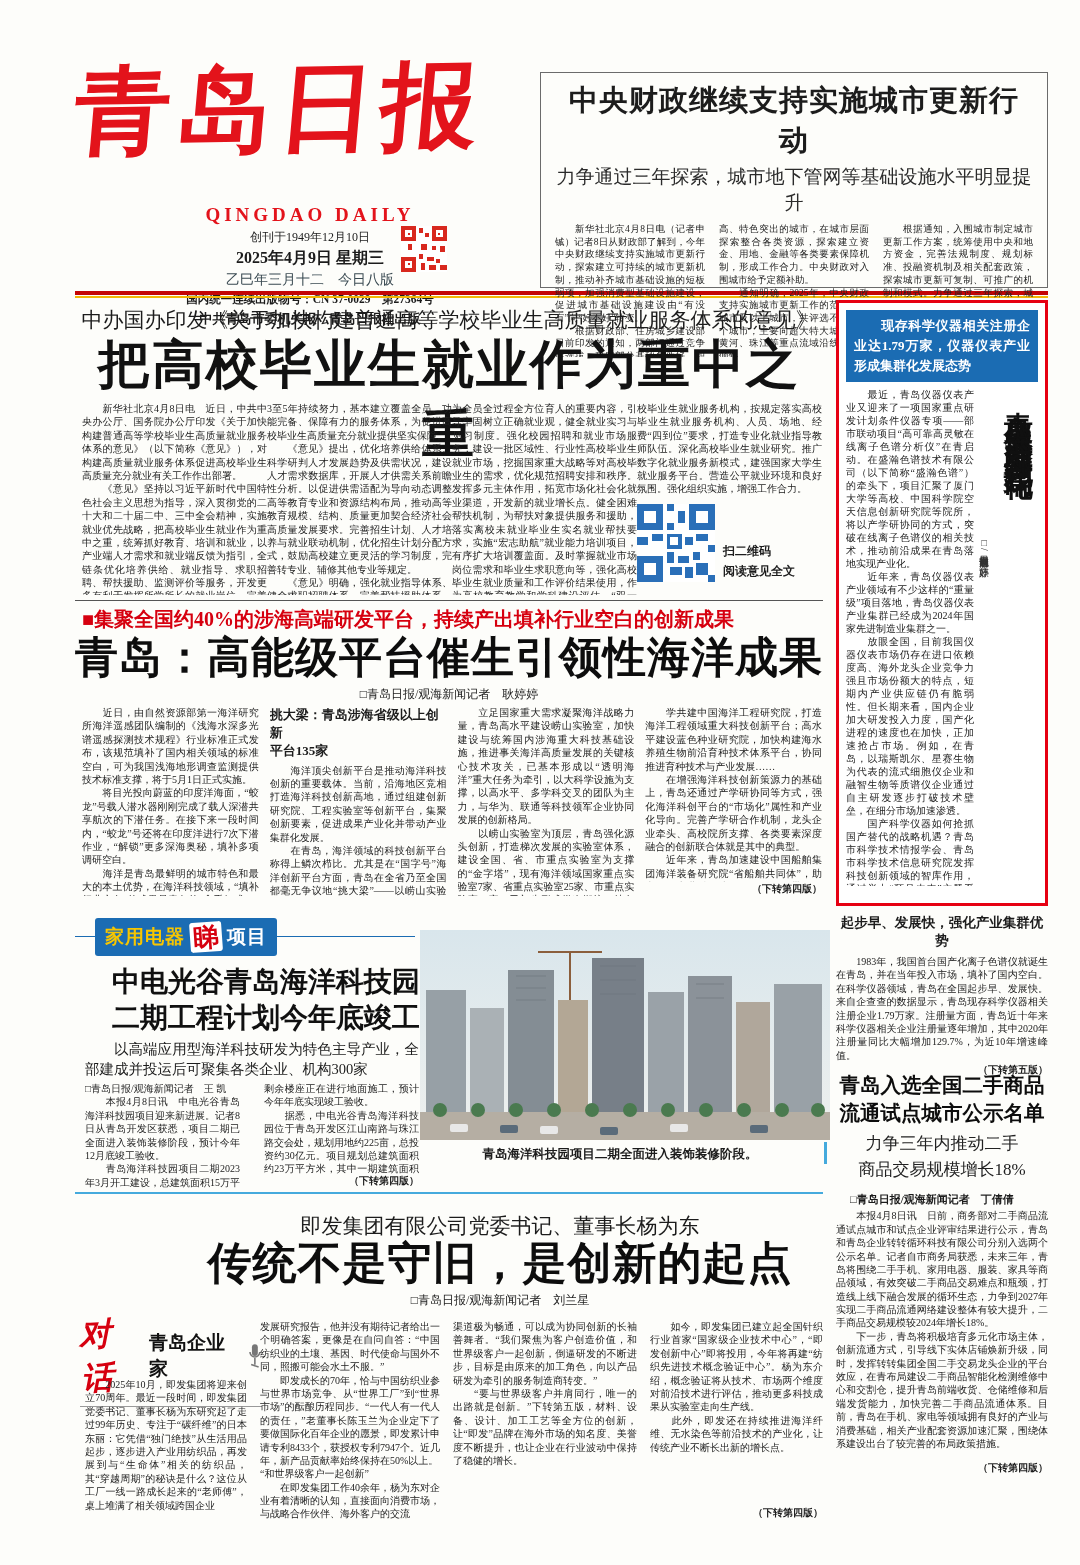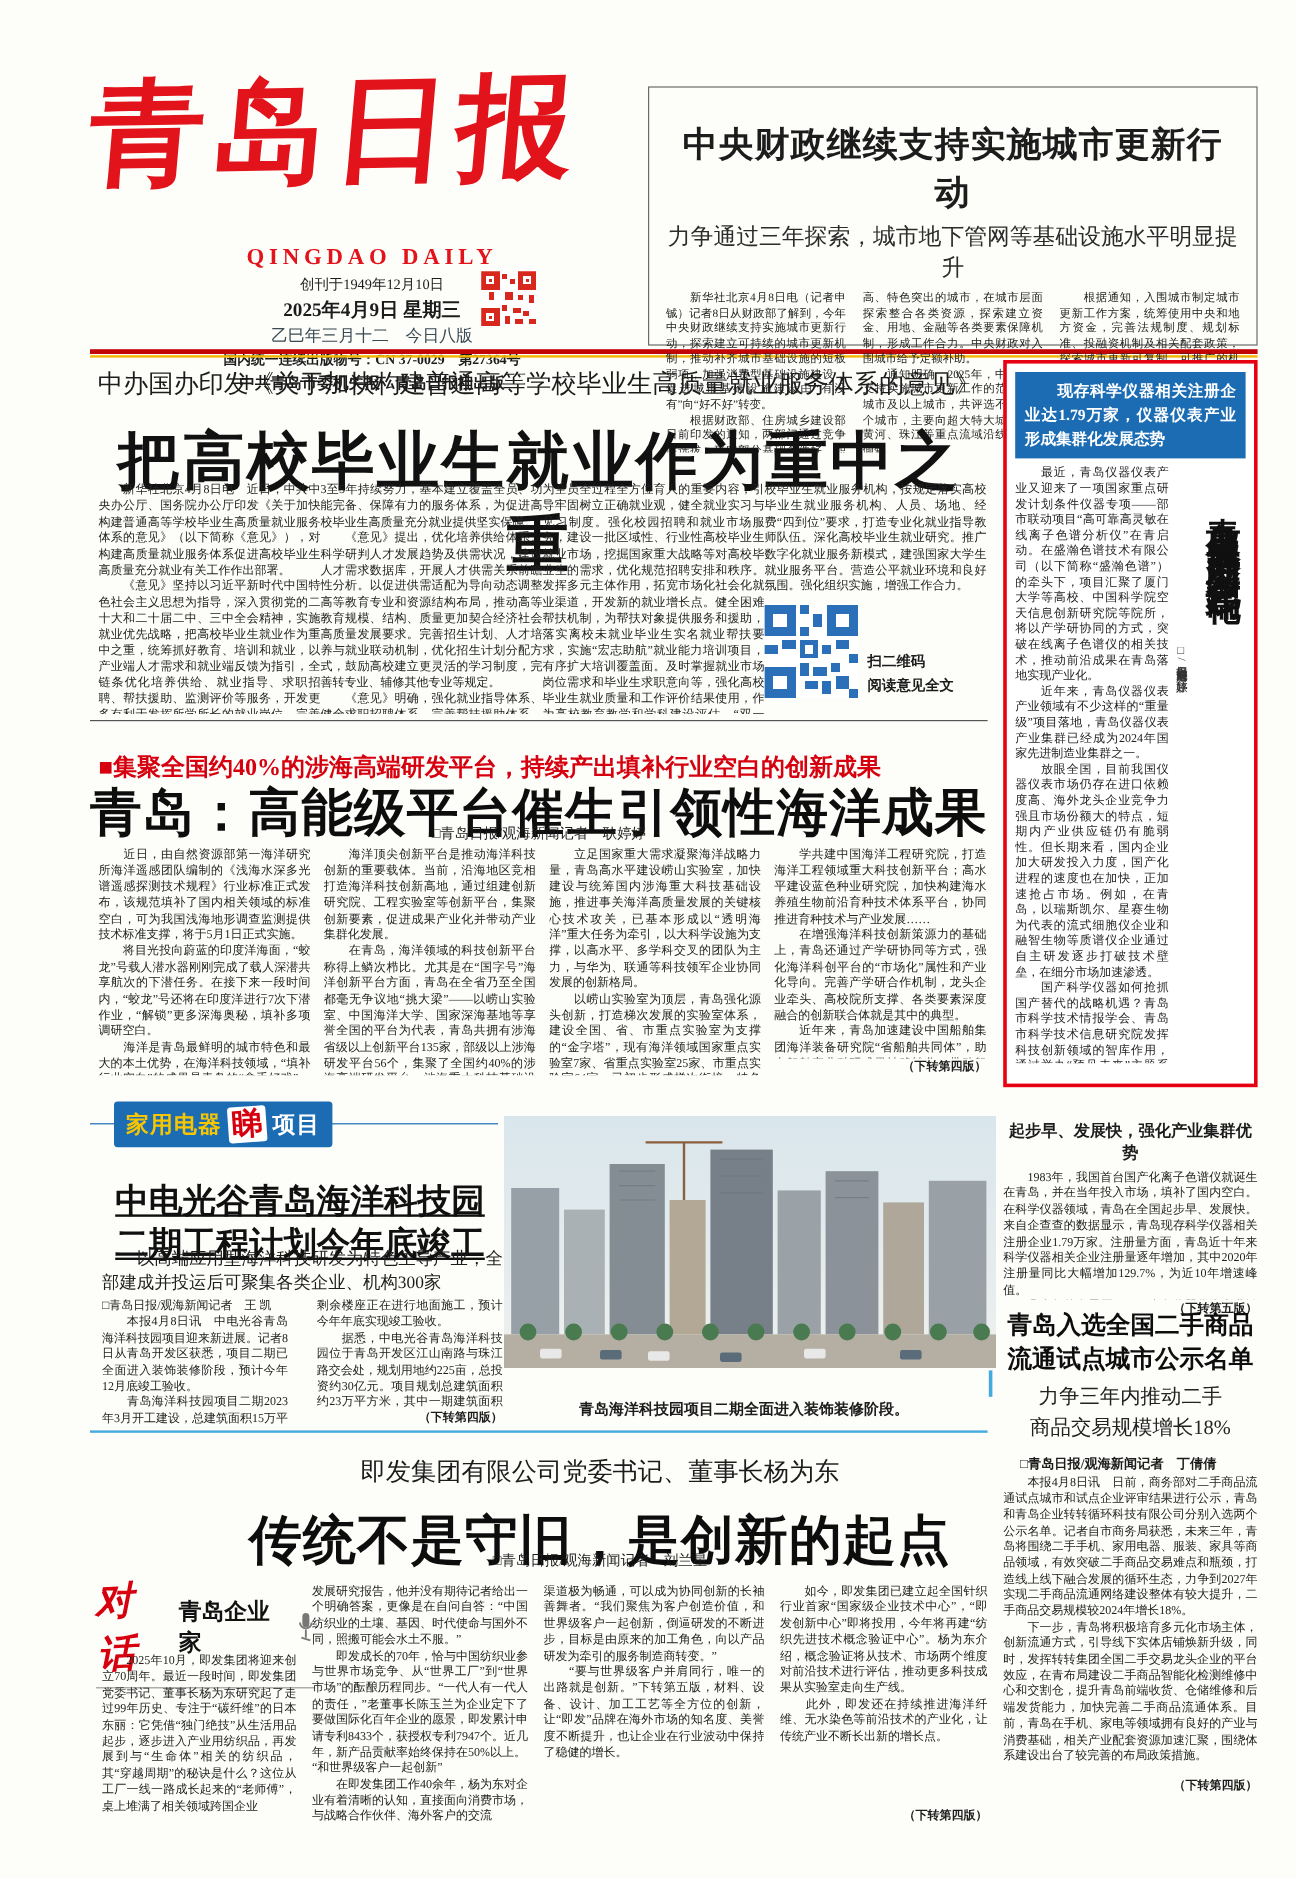--- a/index.html
+++ b/index.html
@@ -9,21 +9,21 @@
     background:#fdfdfa; color:#1c1c1c; overflow:hidden;
     font-family:"Liberation Serif","DejaVu Serif",serif;
   }
   .abs { position:absolute; }
   .bodytext {
     font-size:10px; line-height:1.34; text-align:justify;
     white-space:pre-line; overflow:hidden; color:#222;
   }
   .center { text-align:center; }
   .jump { font-weight:bold; text-align:right; font-size:10px; }
-  .serifbold { font-weight:bold; font-family:"Liberation Serif","DejaVu Serif",serif;margin-top:20px; }
+  .serifbold { font-weight:bold; font-family:"Liberation Serif","DejaVu Serif",serif; }
   .cols { display:flex; }
   .rule-red { border-top:4px solid #c40505; border-bottom:2px solid #f2b705; height:7px; }
   .boxed { border:1px solid #6b6b6b; }
   .vert { writing-mode:vertical-rl; }
   .qr { display:block; }
 </style>
 </head>
 <body>
 
 <div id="page">
@@ -154,41 +154,43 @@
 
   <div class="abs" style="left:75px;top:600px;width:748px;border-top:1px solid #555;"></div>
   <div class="abs serifbold" style="left:82px;top:606px;width:740px;font-size:20px;color:#d6000f;">■集聚全国约40%的涉海高端研发平台，持续产出填补行业空白的创新成果</div>
   <div class="abs center serifbold" style="left:75px;top:629px;width:748px;font-size:43px;letter-spacing:1px;color:#0d0d0d;">青岛：高能级平台催生引领性海洋成果</div>
   <div class="abs center" style="left:75px;top:686px;width:748px;font-size:12px;">□青岛日报/观海新闻记者　耿婷婷</div>
   <div class="abs cols" style="left:82px;top:706px;width:740px;height:190px;gap:11px;">
     <div class="bodytext" style="flex:1;">　　近日，由自然资源部第一海洋研究所海洋遥感团队编制的《浅海水深多光谱遥感探测技术规程》行业标准正式发布，该规范填补了国内相关领域的标准空白，可为我国浅海地形调查监测提供技术标准支撑，将于5月1日正式实施。
 　　将目光投向蔚蓝的印度洋海面，“蛟龙”号载人潜水器刚刚完成了载人深潜共享航次的下潜任务。在接下来一段时间内，“蛟龙”号还将在印度洋进行7次下潜作业，“解锁”更多深海奥秘，填补多项调研空白。
 　　海洋是青岛最鲜明的城市特色和最大的本土优势，在海洋科技领域，“填补行业空白”的成果是青岛的“拿手好戏”。而这些成果的诞生，离不开高能级海洋科技创新平台的托举。近年来，青岛锚定打造引领型现代海洋城市的目标，加快布局高能级创新平台建设，以平台汇人才、产成果、促转化，一个具有全球影响力的海洋科技创新高地正加速崛起。</div>
     <div style="flex:1;overflow:hidden;">
+      <div class="serifbold" style="font-size:13px;white-space:pre-line;line-height:1.4;margin-bottom:3px;">挑大梁：青岛涉海省级以上创新
+平台135家</div>
       <div class="bodytext">　　海洋顶尖创新平台是推动海洋科技创新的重要载体。当前，沿海地区竞相打造海洋科技创新高地，通过组建创新研究院、工程实验室等创新平台，集聚创新要素，促进成果产业化并带动产业集群化发展。
 　　在青岛，海洋领域的科技创新平台称得上鳞次栉比。尤其是在“国字号”海洋创新平台方面，青岛在全省乃至全国都毫无争议地“挑大梁”——以崂山实验室、中国海洋大学、国家深海基地等享誉全国的平台为代表，青岛共拥有涉海省级以上创新平台135家，部级以上涉海研发平台56个，集聚了全国约40%的涉海高端研发平台，涉海重大科技基础设施10个。它们是青岛作为海洋城市繁荣强大的标志，更是未</div>
     </div>
     <div class="bodytext" style="flex:1;">　　立足国家重大需求凝聚海洋战略力量，青岛高水平建设崂山实验室，加快建设与统筹国内涉海重大科技基础设施，推进事关海洋高质量发展的关键核心技术攻关，已基本形成以“透明海洋”重大任务为牵引，以大科学设施为支撑，以高水平、多学科交叉的团队为主力，与华为、联通等科技领军企业协同发展的创新格局。
 　　以崂山实验室为顶层，青岛强化源头创新，打造梯次发展的实验室体系，建设全国、省、市重点实验室为支撑的“金字塔”，现有海洋领域国家重点实验室7家、省重点实验室25家、市重点实验室64家，已初步形成梯次衔接、特色鲜明的海洋领域实验室矩阵。
 　　集聚效应之下，更多的高能级海洋创新平台在青岛驻扎：规划古镇口海洋科教创新区，哈工程青岛创新基地等6所高校院所已建成启用；加快推进中科院海洋大科学中心建设；引进中国气象局青岛海洋气象研究院，建设国家</div>
     <div style="flex:1;overflow:hidden;">
       <div class="bodytext" style="height:176px;">　　学共建中国海洋工程研究院，打造海洋工程领域重大科技创新平台；高水平建设蓝色种业研究院，加快构建海水养殖生物前沿育种技术体系平台，协同推进育种技术与产业发展……
 　　在增强海洋科技创新策源力的基础上，青岛还通过产学研协同等方式，强化海洋科创平台的“市场化”属性和产业化导向。完善产学研合作机制，龙头企业牵头、高校院所支撑、各类要素深度融合的创新联合体就是其中的典型。
 　　近年来，青岛加速建设中国船舶集团海洋装备研究院“省船舶共同体”，助力船舶产业科研成果转移转化，带动船舶产业链迈向高端，拉动造船产业集群加速崛起；引入山东海洋集团重组“省海洋共同体”，累计吸纳成员单位超100家，培育海洋科技企业30多家，全年研发投入超1.4亿元，突破产业共性、前沿技术30多项；推动市海洋监测装备共同体加快建设，培育多家涉海企业，实现社会融资超亿元……这些“共同体”建设，</div>
       <div class="jump">（下转第四版）</div>
     </div>
   </div>
 
   <div class="abs" style="left:75px;top:936px;width:340px;border-top:1px solid #1b6cb3;"></div>
   <div class="abs" style="left:95px;top:918px;display:flex;align-items:center;height:38px;background:#1b6cb3;padding:0 10px;border-radius:3px;">
     <span style="color:#f7c600;font-weight:bold;font-size:19px;letter-spacing:1px;">家用电器</span>
     <span style="display:inline-block;background:#fff;color:#d6000f;font-weight:bold;font-size:26px;line-height:30px;width:32px;text-align:center;margin:0 5px;border-radius:3px;transform:rotate(-4deg);font-family:'DejaVu Serif',serif;">睇</span>
     <span style="color:#fff;font-weight:bold;font-size:19px;letter-spacing:1px;">项目</span>
   </div>
-  <div class="abs center serifbold" style="left:85px;top:964px;width:330px;font-size:28px;line-height:1.3;white-space:pre-line;color:#101010;text-decoration:underline;">中电光谷青岛海洋科技园
+  <div class="abs center serifbold" style="left:101px;top:964px;width:330px;font-size:28px;line-height:1.3;white-space:pre-line;color:#101010;">中电光谷青岛海洋科技园
 二期工程计划今年底竣工</div>
   <div class="abs" style="left:85px;top:1040px;width:334px;font-size:14.5px;line-height:1.35;text-align:justify;white-space:pre-line;">　　以高端应用型海洋科技研发为特色主导产业，全部建成并投运后可聚集各类企业、机构300家</div>
   <div class="abs cols" style="left:85px;top:1082px;width:334px;height:106px;gap:12px;">
     <div class="bodytext" style="flex:1;">□青岛日报/观海新闻记者　王 凯
 　　本报4月8日讯　中电光谷青岛海洋科技园项目迎来新进展。记者8日从青岛开发区获悉，项目二期已全面进入装饰装修阶段，预计今年12月底竣工验收。
 　　青岛海洋科技园项目二期2023年3月开工建设，总建筑面积15万平方米，其中地上12万平方米、地下3万平方米。目前，项目二期已全面进入装饰装修阶段，其中T3～T8#楼正在开展幕墙及室外景观施工，</div>
     <div style="flex:1;overflow:hidden;margin-left:12px;">
       <div class="bodytext" style="height:92px;">剩余楼座正在进行地面施工，预计今年年底实现竣工验收。
 　　据悉，中电光谷青岛海洋科技园位于青岛开发区江山南路与珠江路交会处，规划用地约225亩，总投资约30亿元。项目规划总建筑面积约23万平方米，其中一期建筑面积约8万平方米，已于2021年8月交付使用。园区一期自投用以来，</div>
       <div class="jump">（下转第四版）</div>

